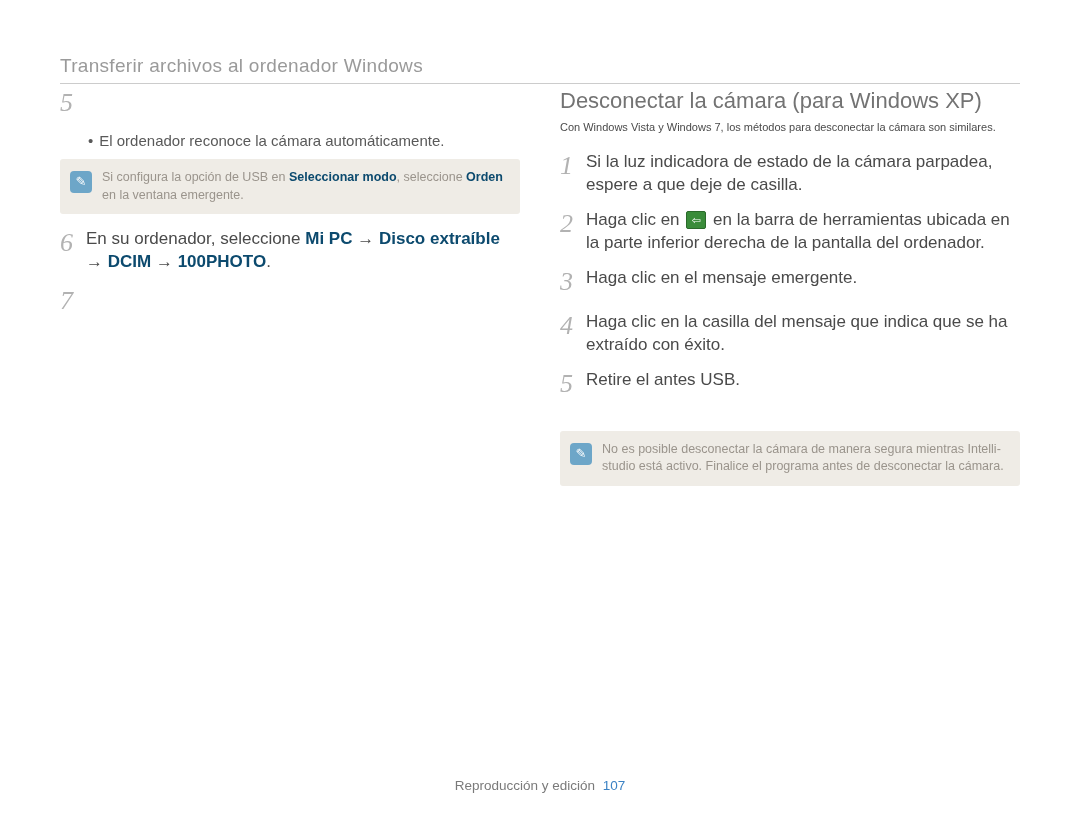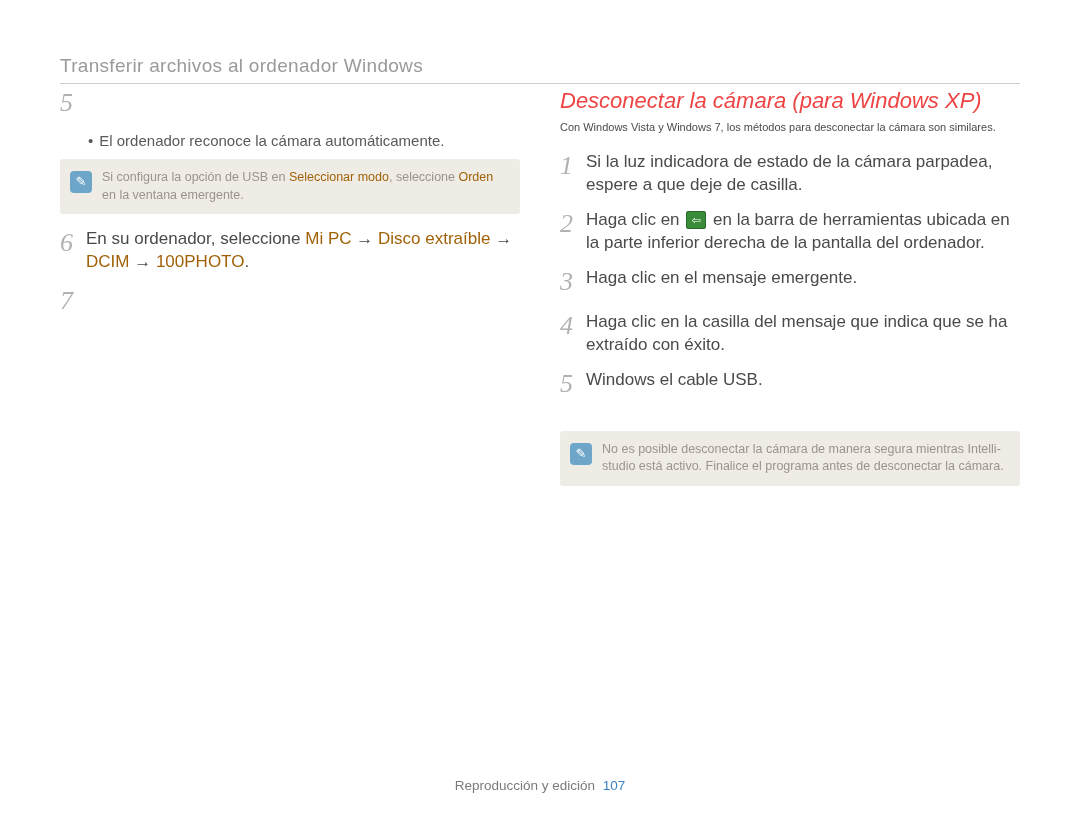--- a/index.html
+++ b/index.html
@@ -73,27 +73,26 @@
     border-radius: 4px;
     background: #6da6c8;
     color: #fff;
     display: flex;
     align-items: center;
     justify-content: center;
     font-size: 13px;
     margin-right: 10px;
     margin-top: 2px;
   }
-  .bold { font-weight: 400; color: #a16207; margin-top: 33px; }
+  .bold { font-weight: 700; color: #0c4a6e; margin-top: 33px; }
   .section-heading {
-    color: #ef4444;
+    color: #737373;
     font-size: 22px;
     font-weight: 400;
     margin-bottom: 6px;
-    font-style: italic;
   }
   .section-intro {
     font-size: 11px;
     color: #4a4a4a;
     margin-bottom: 16px;
     line-height: 1.35;
   }
   .inline-icon {
     display: inline-flex;
     vertical-align: middle;
@@ -211,21 +210,21 @@
       <div class="step-body">Haga clic en el mensaje emergente.</div>
     </div>
 
     <div class="step">
       <div class="step-num">4</div>
       <div class="step-body">Haga clic en la casilla del mensaje que indica que se ha extraído con éxito.</div>
     </div>
 
     <div class="step">
       <div class="step-num">5</div>
-      <div class="step-body">Windows el cable USB.</div>
+      <div class="step-body">Retire el antes USB.</div>
     </div>
 
     <div class="note-box" style="margin-top:30px;">
       <div class="note-icon">✎</div>
       <div>No es posible desconectar la cámara de manera segura mientras Intelli-studio está activo. Finalice el programa antes de desconectar la cámara.</div>
     </div>
 
   </div>
 
 </div>

